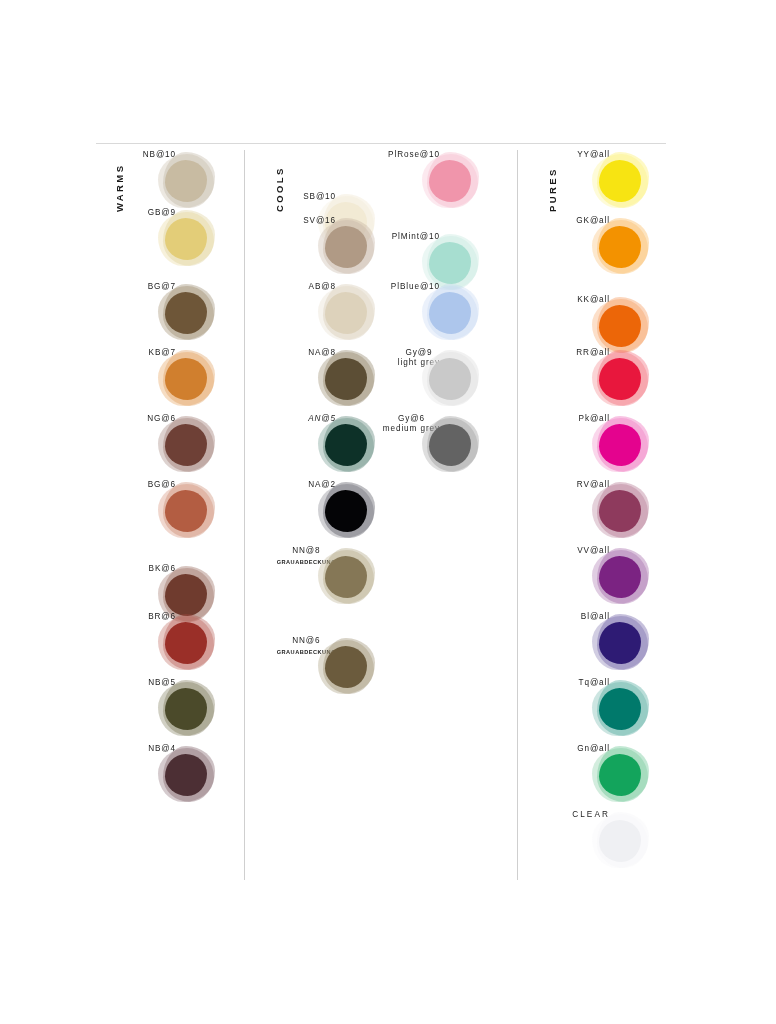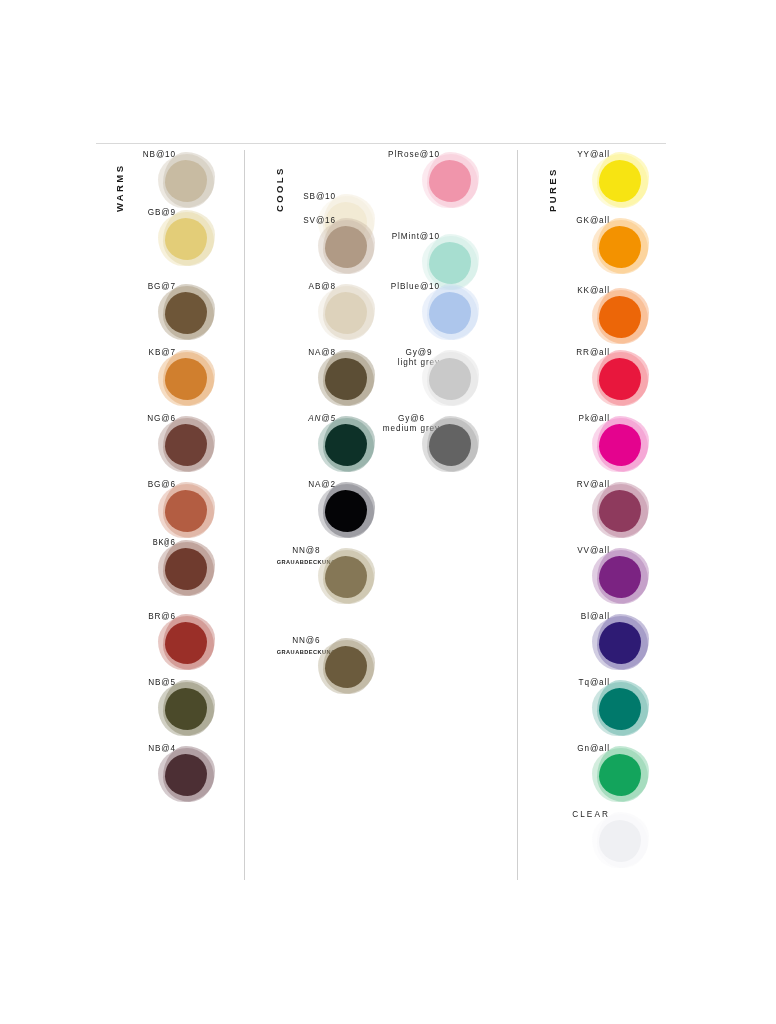--- a/index.html
+++ b/index.html
@@ -175,21 +175,21 @@
           </div>
         </div>
         <div class="row" style="top: 480px;">
           <div class="label">BG@6</div>
           <div class="swatch">
             <div class="halo" style="background: rgb(217, 156, 133);"></div>
             <div class="halo2" style="background: rgb(197, 122, 94);"></div>
             <div class="core" style="background: rgb(179, 93, 66);"></div>
           </div>
         </div>
-        <div class="row" style="top: 538px; font-family: Liberation Mono, monospace;">
+        <div class="row" style="top: 564px;">
           <div class="label">BK@6</div>
           <div class="swatch">
             <div class="halo" style="background: rgb(171, 130, 119);"></div>
             <div class="halo2" style="background: rgb(138, 84, 70);"></div>
             <div class="core" style="background: rgb(111, 59, 46);"></div>
           </div>
         </div>
         <div class="row" style="top: 612px;">
           <div class="label">BR@6</div>
           <div class="swatch">
@@ -333,21 +333,21 @@
           </div>
         </div>
         <div class="row" style="top: 216px;">
           <div class="label">GK@all</div>
           <div class="swatch">
             <div class="halo" style="background: rgb(251, 197, 130);"></div>
             <div class="halo2" style="background: rgb(248, 173, 65);"></div>
             <div class="core" style="background: rgb(243, 146, 0);"></div>
           </div>
         </div>
-        <div class="row" style="top: 286px;">
+        <div class="row" style="top: 295px;">
           <div class="label">KK@all</div>
           <div class="swatch">
             <div class="halo" style="background: rgb(248, 174, 121);"></div>
             <div class="halo2" style="background: rgb(244, 136, 63);"></div>
             <div class="core" style="background: rgb(236, 102, 8);"></div>
           </div>
         </div>
         <div class="row" style="top: 348px;">
           <div class="label">RR@all</div>
           <div class="swatch">

